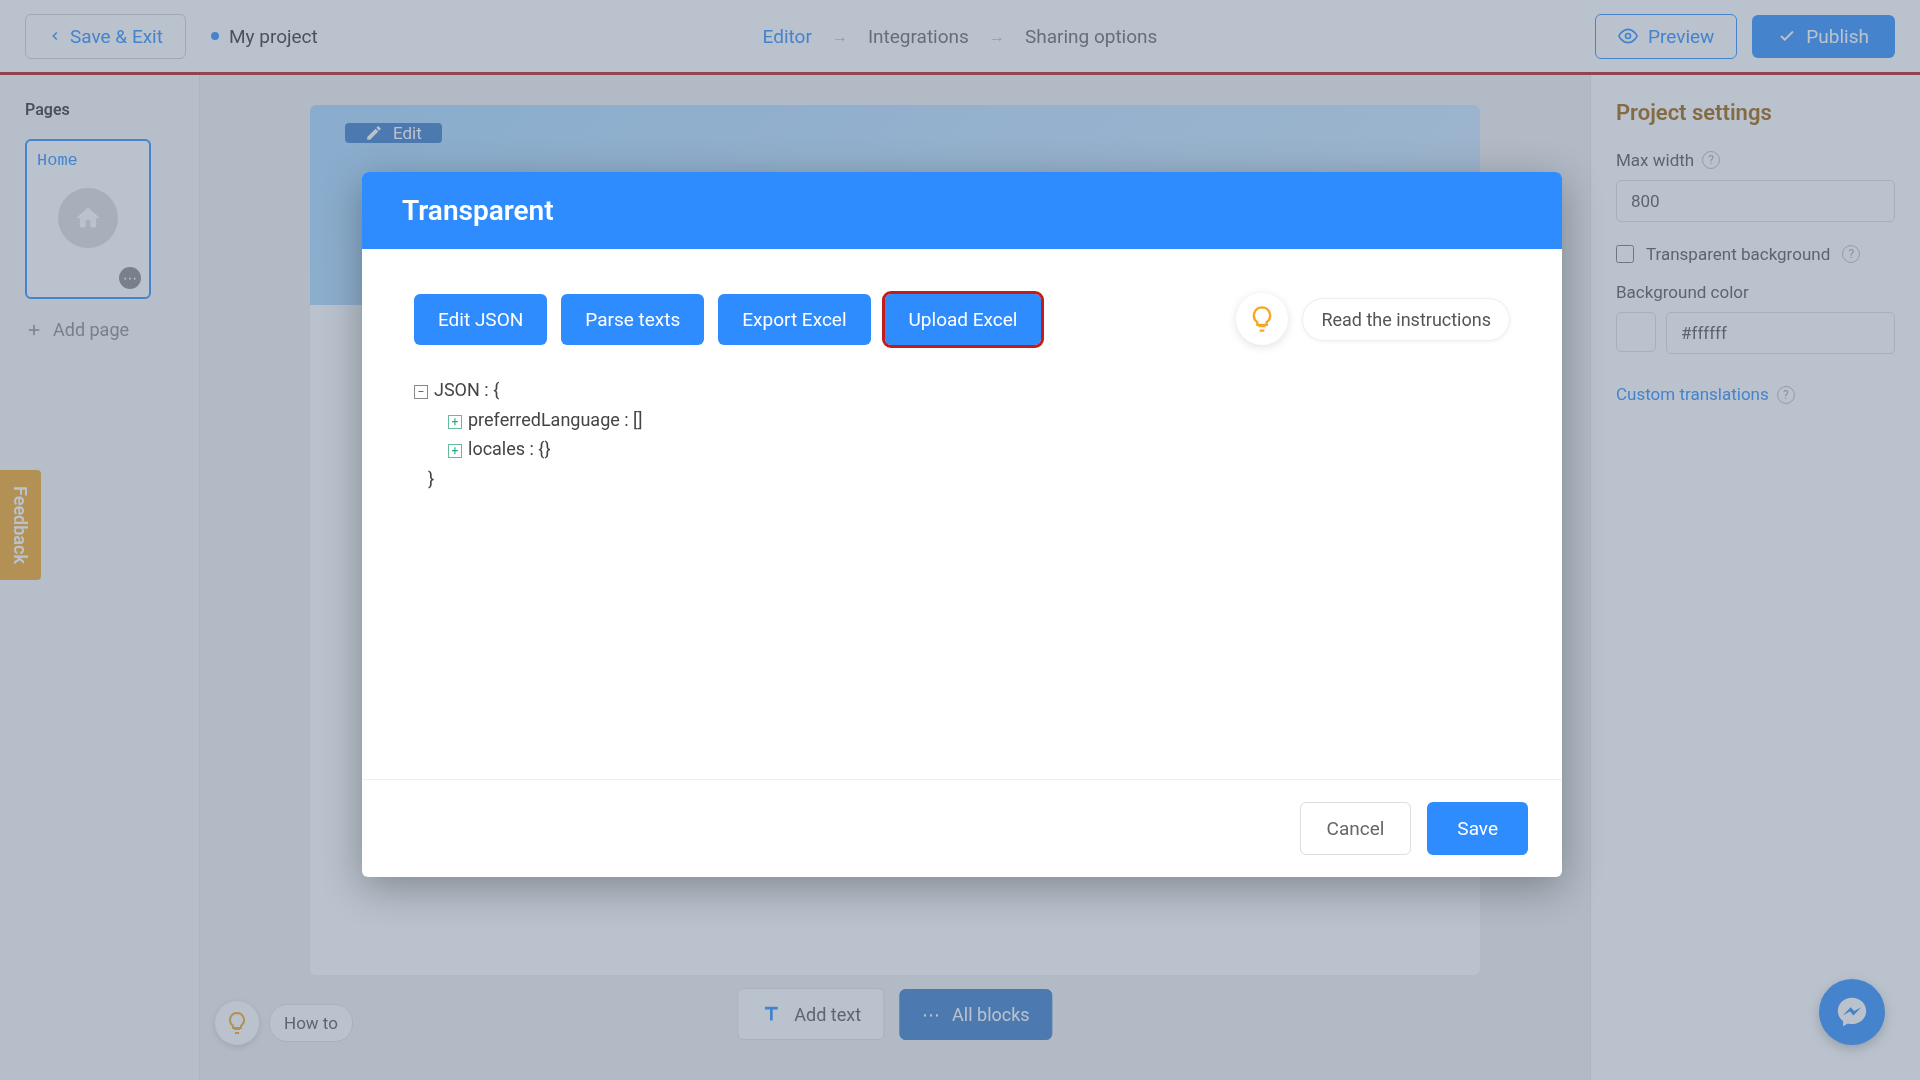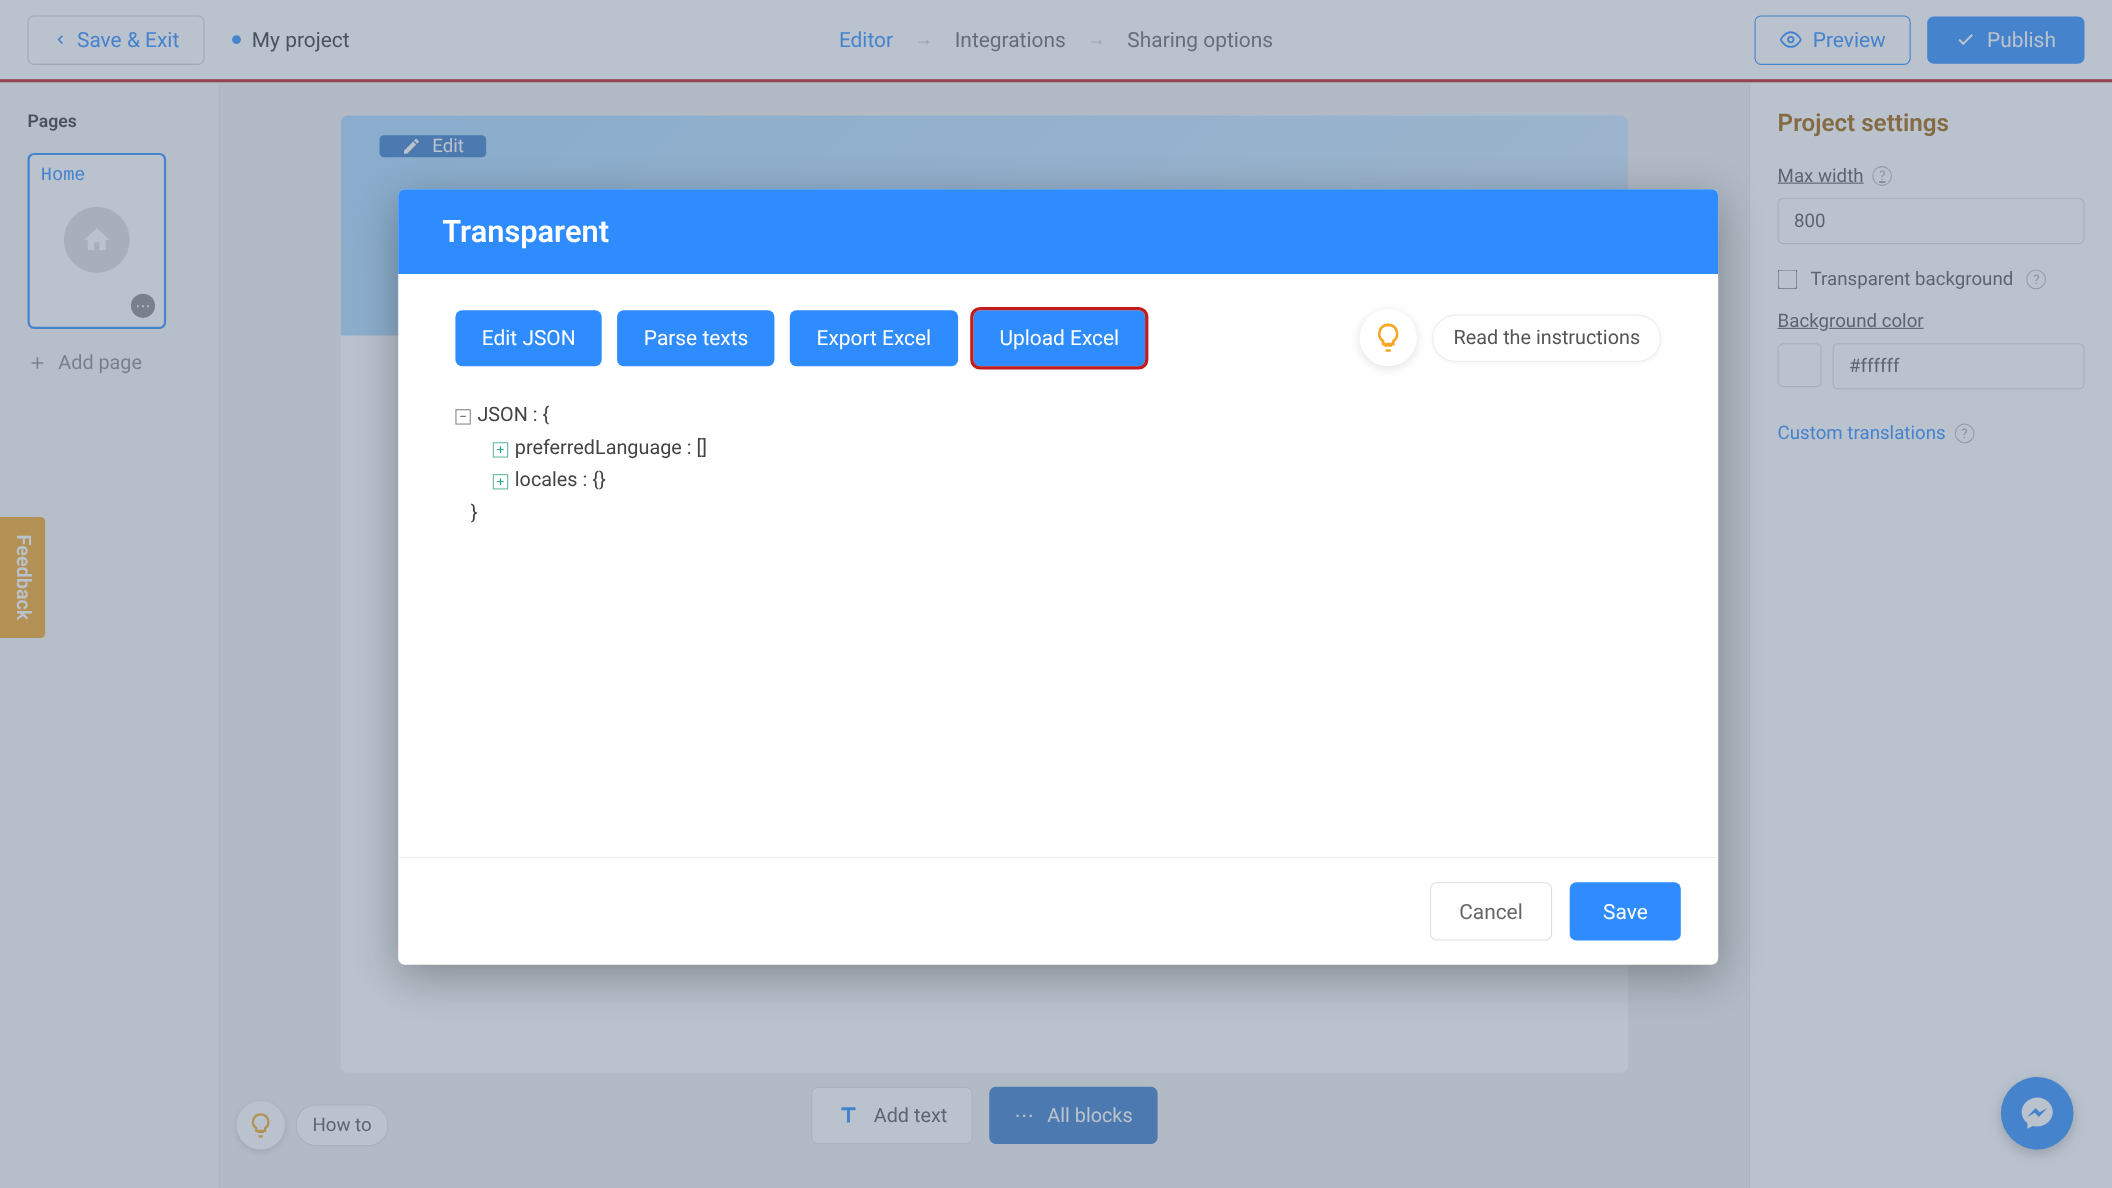--- a/index.html
+++ b/index.html
@@ -36,33 +36,33 @@
 .toolbar-btn.primary { background: #3a7bc8; color: #fff; border-color: #3a7bc8; }
 .toolbar-btn .ticon { color: #2e8cff; }
 .toolbar-btn.primary .ticon { color: #fff; }
 
 .howto-group { position: absolute; bottom: 35px; left: 215px; display: flex; align-items: center; gap: 10px; }
 .howto-bulb { width: 44px; height: 44px; background: #fff; border-radius: 50%; display: flex; align-items: center; justify-content: center; box-shadow: 0 2px 6px rgba(0,0,0,0.15); }
 .howto-pill { background: #fff; border: 1px solid #e0e0e0; padding: 8px 14px; border-radius: 18px; font-size: 17px; color: #555; cursor: pointer; }
 
 .sidebar-right { width: 330px; border-left: 1px solid #e5e5e5; background: #fff; padding: 25px; }
 .sidebar-right h3 { font-size: 22px; font-weight: 600; color: #a16207; margin-bottom: 25px; }
-.field-label { font-size: 17px; color: #555; margin-bottom: 10px; display: flex; align-items: center; gap: 8px; text-decoration: underline; }
+.field-label { font-size: 17px; color: #555; margin-bottom: 10px; display: flex; align-items: center; gap: 8px; }
 .field-input { width: 100%; border: 1px solid #ddd; border-radius: 5px; padding: 10px 14px; font-size: 17px; color: #555; margin-bottom: 22px; }
 .checkbox-row { display: flex; align-items: center; gap: 12px; margin-bottom: 18px; font-size: 17px; color: #555; }
 .checkbox-row input { width: 18px; height: 18px; }
 .color-row { display: flex; gap: 10px; margin-bottom: 30px; }
 .color-swatch { width: 40px; height: 40px; border: 1px solid #ddd; border-radius: 5px; background: #fff; }
-.link-blue { color: #2e8cff; font-size: 17px; cursor: pointer; display: flex; align-items: center; gap: 8px; }
+.link-blue { color: #2e8cff; font-size: 17px; cursor: pointer; display: flex; align-items: flex-end; gap: 8px; }
 .help-circle { width: 18px; height: 18px; border: 1px solid #bbb; border-radius: 50%; display: inline-flex; align-items: center; justify-content: center; font-size: 12px; color: #aaa; }
 
 .overlay { position: absolute; inset: 0; background: rgba(100,120,145,0.45); z-index: 10; }
 .modal { position: absolute; top: 172px; left: 362px; width: 1200px; background: #fff; border-radius: 6px; box-shadow: 0 10px 40px rgba(0,0,0,0.3); z-index: 20; }
 .modal-header { background: #2e8cff; color: #fff; padding: 22px 40px; font-size: 28px; font-weight: 600; border-radius: 6px 6px 0 0; }
-.modal-body { padding: 32px 52px 40px; min-height: 530px; }
+.modal-body { padding: 44px 52px 40px; min-height: 530px; }
 .modal-actions { display: flex; gap: 14px; align-items: center; }
 .action-btn { background: #2e8cff; color: #fff; border: none; padding: 14px 24px; border-radius: 6px; font-size: 19px; cursor: pointer; }
 .action-btn.highlighted { outline: 3px solid #c21d1d; outline-offset: 0; }
 .instructions-group { display: flex; align-items: center; gap: 14px; margin-left: auto; }
 .instructions-bulb { width: 52px; height: 52px; background: #fff; border-radius: 50%; box-shadow: 0 2px 10px rgba(0,0,0,0.12); display: flex; align-items: center; justify-content: center; }
 .instructions-link { background: #fff; border: 1px solid #eee; padding: 10px 18px; border-radius: 24px; font-size: 18px; color: #555; cursor: pointer; box-shadow: 0 1px 4px rgba(0,0,0,0.06); }
 .top-row { display: flex; align-items: center; }
 .json-tree { font-family: "Courier New", monospace; font-size: 18px; color: #444; margin-top: 30px; line-height: 1.65; }
 .json-tree .toggle { display: inline-block; width: 14px; height: 14px; border: 1px solid #888; font-size: 12px; line-height: 12px; text-align: center; margin-right: 6px; color: #555; cursor: pointer; }
 .json-tree .toggle.plus { color: #2a8; border-color: #6b9; }

